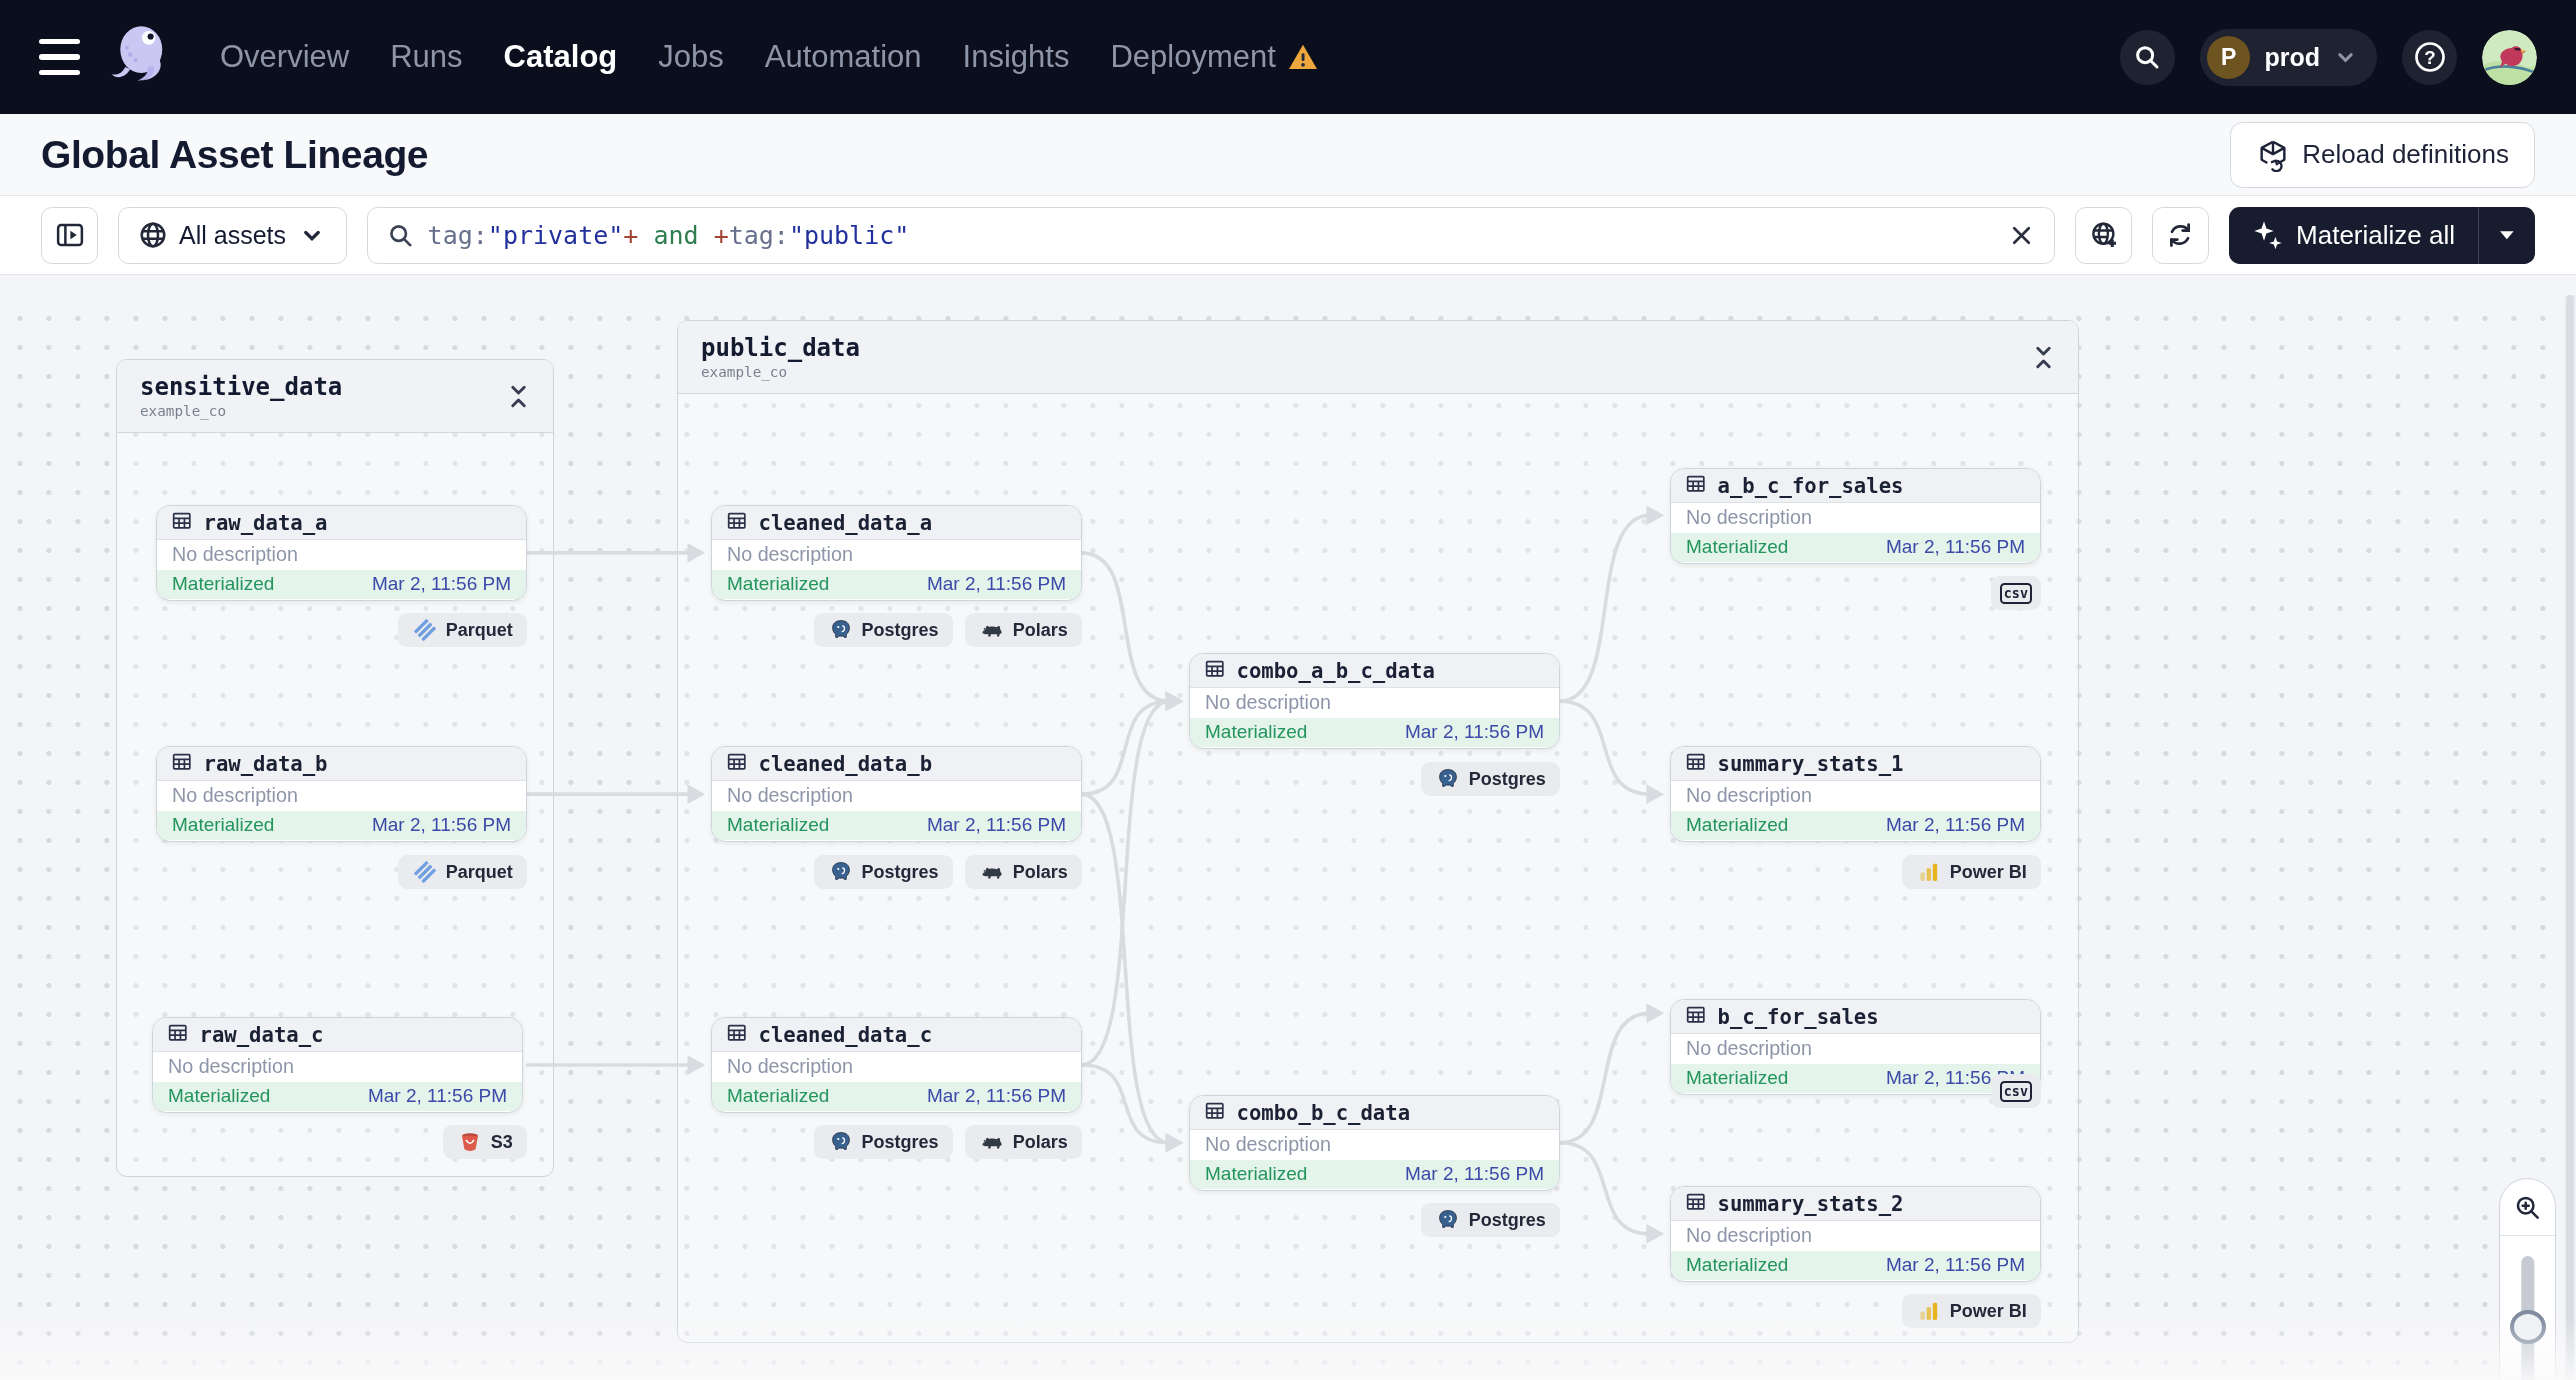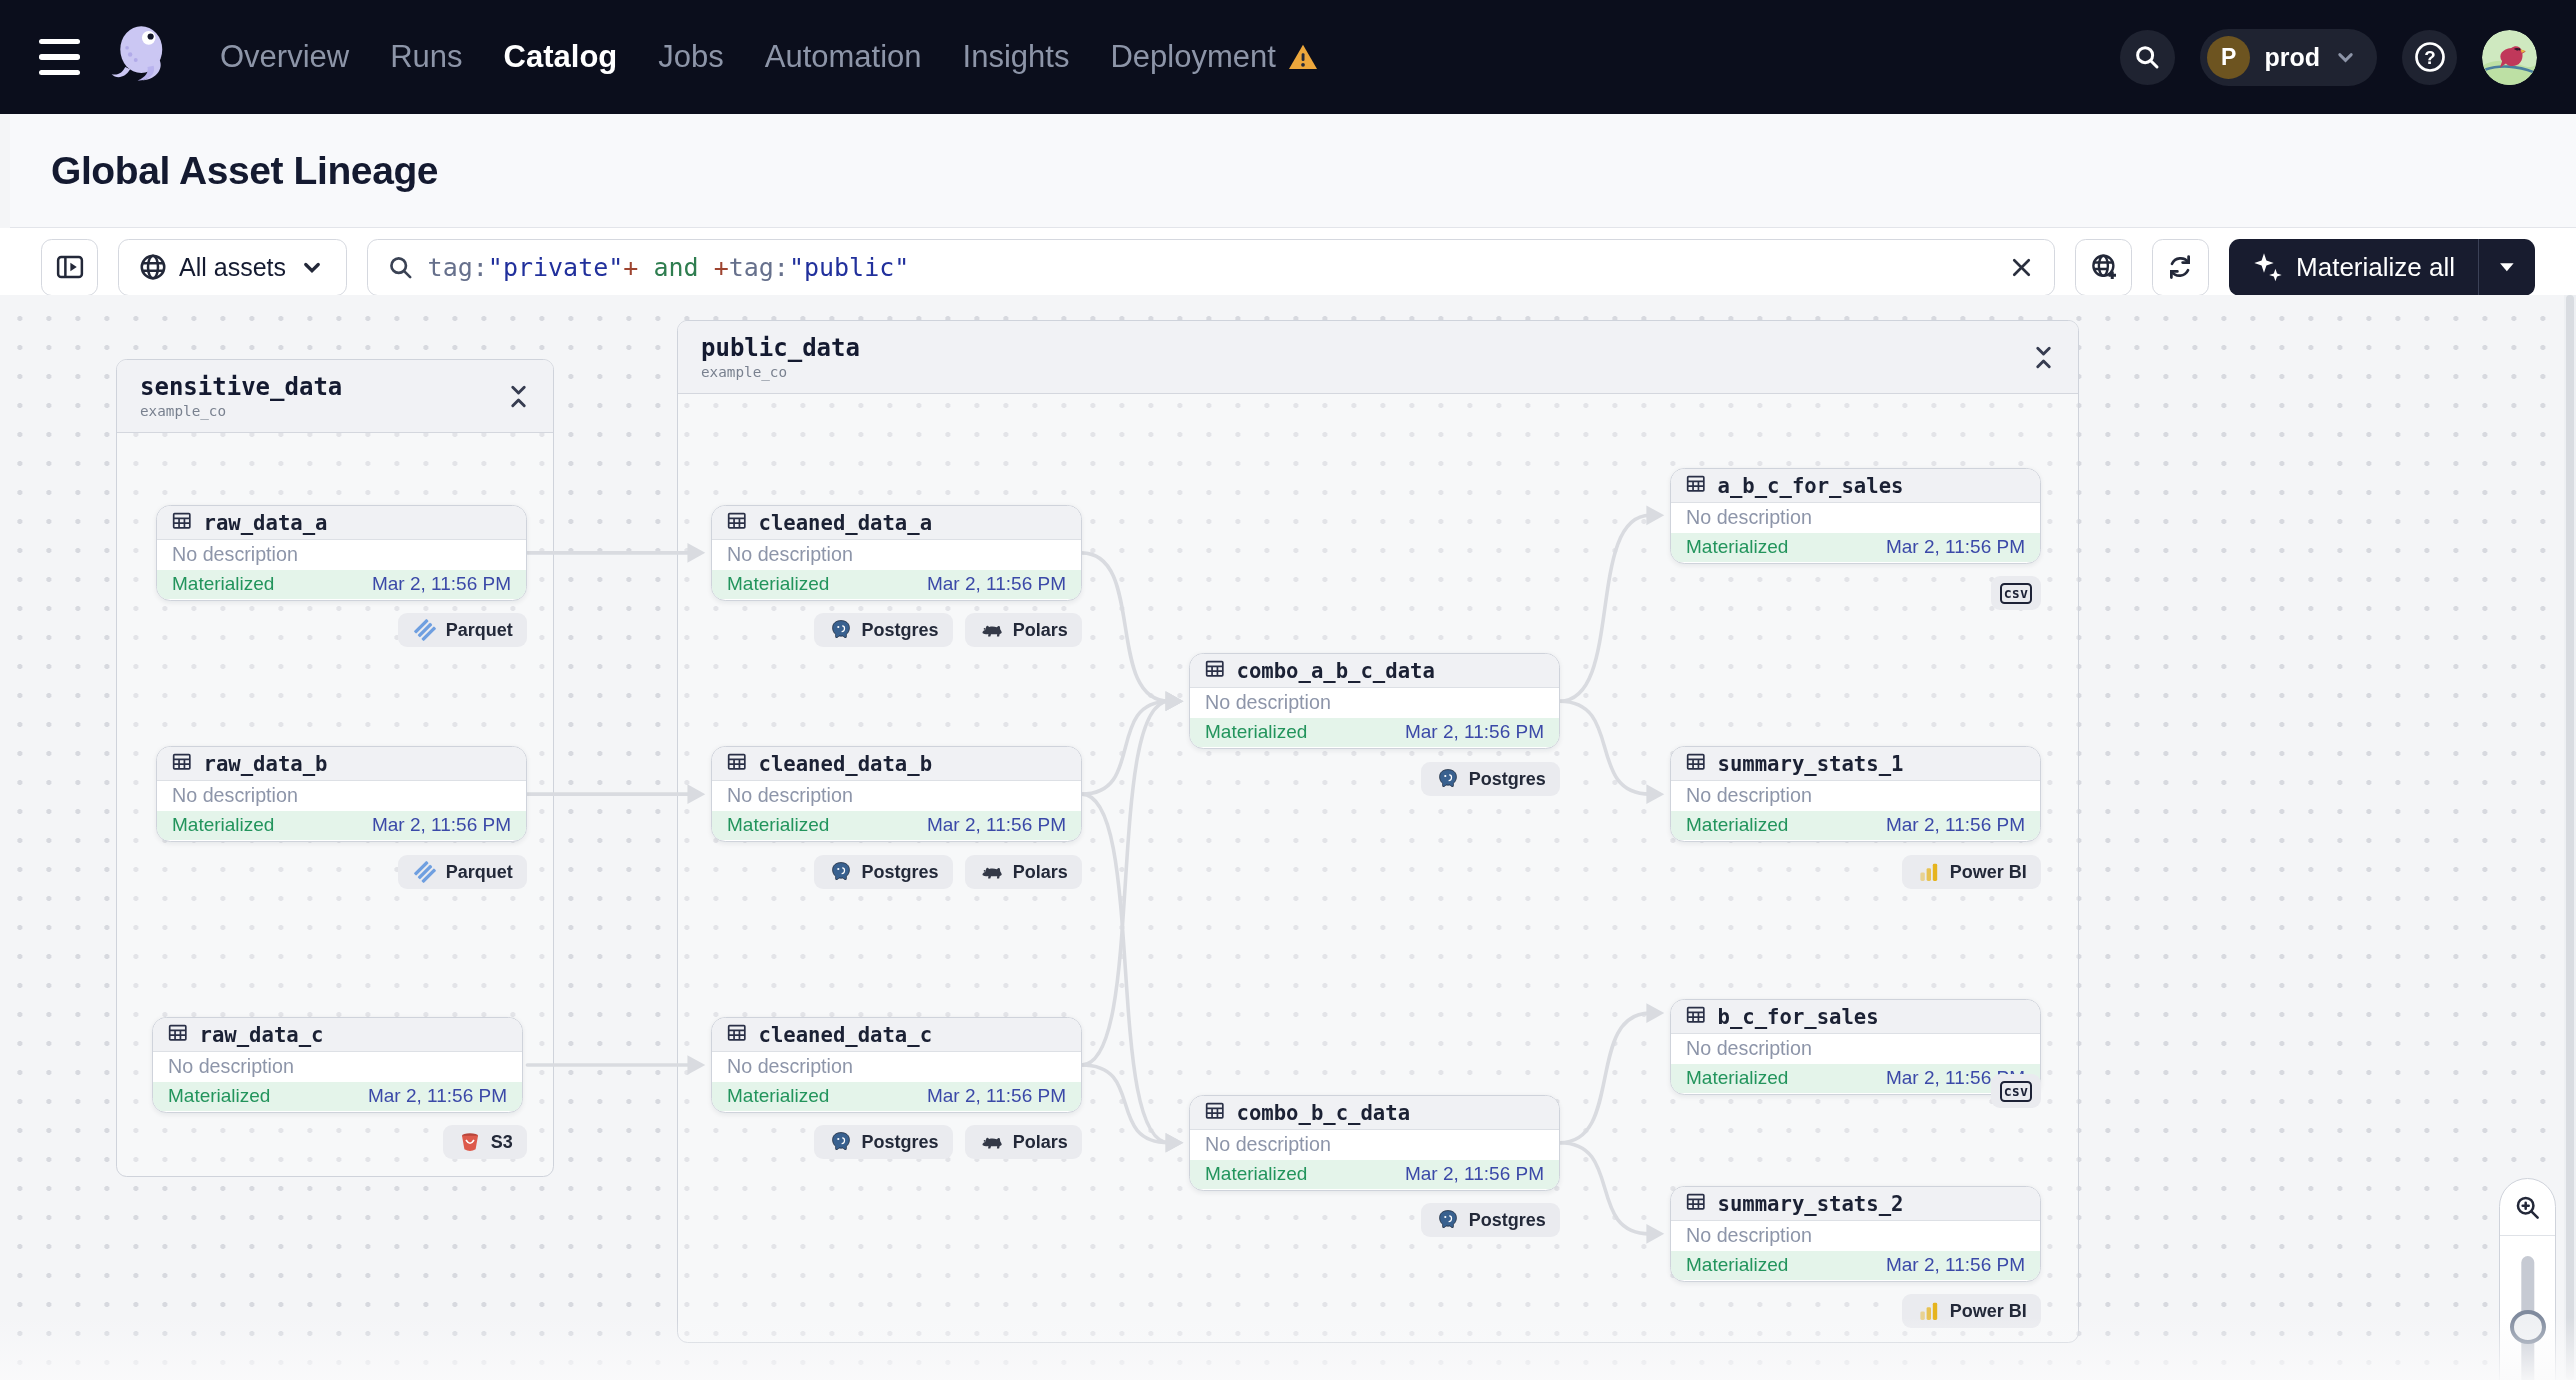--- a/index.html
+++ b/index.html
@@ -16,21 +16,21 @@
   .nav-item.active { color:#ffffff; font-weight:700; }
   .nav-item .warn svg { width:30px; height:30px; display:block; }
   .nav-right { margin-left:auto; display:flex; align-items:center; gap:25px; }
   .nav-circle { width:55px; height:55px; border-radius:50%; background:#1f2331; display:flex; align-items:center; justify-content:center; cursor:pointer; }
   .env-chip { height:57px; background:#1f2331; border-radius:30px; display:flex; align-items:center; gap:14.3px; padding:0 19.7px 0 7.2px; cursor:pointer; }
   .env-avatar { width:43px; height:43px; border-radius:50%; background:#6d5420; color:#fff; font-size:23px; font-weight:700; display:flex; align-items:center; justify-content:center; }
   .env-name { color:#fff; font-size:25px; font-weight:600; }
   .user-avatar { width:55px; height:55px; border-radius:50%; overflow:hidden; cursor:pointer; }
 
   
-  .page-header { height:114px; background:#f8f9fb; border-bottom:1.8px solid #e3e5ea; display:flex; align-items:center; padding:0 41px;margin-left:10px; }
+  .page-header { height:82px; background:#f8f9fb; border-bottom:1.8px solid #e3e5ea; display:flex; align-items:center; padding:0 41px; }
   .page-title { font-size:39px; font-weight:700; color:#141a30; letter-spacing:-0.4px; }
   .reload-btn { margin-left:auto; height:66px; background:#fff; border:1.8px solid #d5d8df; border-radius:12.5px; display:flex; align-items:center; gap:12.5px; padding:0 25px; font-size:26px; color:#1d2236; cursor:pointer; }
   .reload-btn svg { width:34px; height:34px; }
 
   
   .toolbar { height:79px; background:#fff; border-bottom:1.8px solid #e3e5ea; display:flex; align-items:center; gap:19.7px; padding:0 41px; }
   .tool-btn { height:57px; min-width:57px; background:#fff; border:1.8px solid #d5d8df; border-radius:10.7px; display:flex; align-items:center; justify-content:center; cursor:pointer; }
   .tool-btn svg { width:30px; height:30px; }
   .filter-btn { padding:0 19.7px; gap:10.7px; font-size:25px; color:#141a30; font-weight:500; }
   .search-box { flex:1; height:57px; border:1.8px solid #d5d8df; border-radius:10.7px; display:flex; align-items:center; padding:0 18px; gap:12.5px; background:#fff; }
@@ -165,20 +165,28 @@
         <path d="M45 22.5l5.5 2-4.3 2.3z" fill="#e8b93c"></path>
         <circle cx="43.4" cy="22.6" r="1.3" fill="#18101c"></circle>
         <path d="M37 22c2-1.6 5-1.6 7 .4l-3 1.6z" fill="#33172a"></path>
       </svg>
     </div>
   </div>
 </div>
 
 <div class="page-header">
   <div class="page-title">Global Asset Lineage</div>
+  <button class="reload-btn">
+    <svg viewBox="0 0 24 24" fill="none" stroke="#1d2236" stroke-width="1.7" stroke-linejoin="round">
+      <path d="M12 2.6l8 4.4v8.4l-4.6 2.6M12 2.6L4 7v8.4l4 2.3M12 2.6v8.8M20 7l-8 4.4L4 7"></path>
+      <path d="M14.6 16.2a3.6 3.6 0 1 1-3.4 5.3" stroke-width="1.6"></path>
+      <path d="M10.6 17.2l3.4-1.2.9 3.2" stroke-width="1.6" fill="none"></path>
+    </svg>
+    <span>Reload definitions</span>
+  </button>
 </div>
 
 <div class="toolbar">
   <div class="tool-btn">
     <svg viewBox="0 0 24 24" fill="none" stroke="#232839" stroke-width="2">
         <rect x="2.5" y="4" width="19" height="16" rx="2.5"></rect>
         <path d="M8.3 4v16"></path>
         <path d="M12.3 8.6L17.4 12l-5.1 3.4z" fill="#232839" stroke="none"></path>
       </svg>
   </div>

